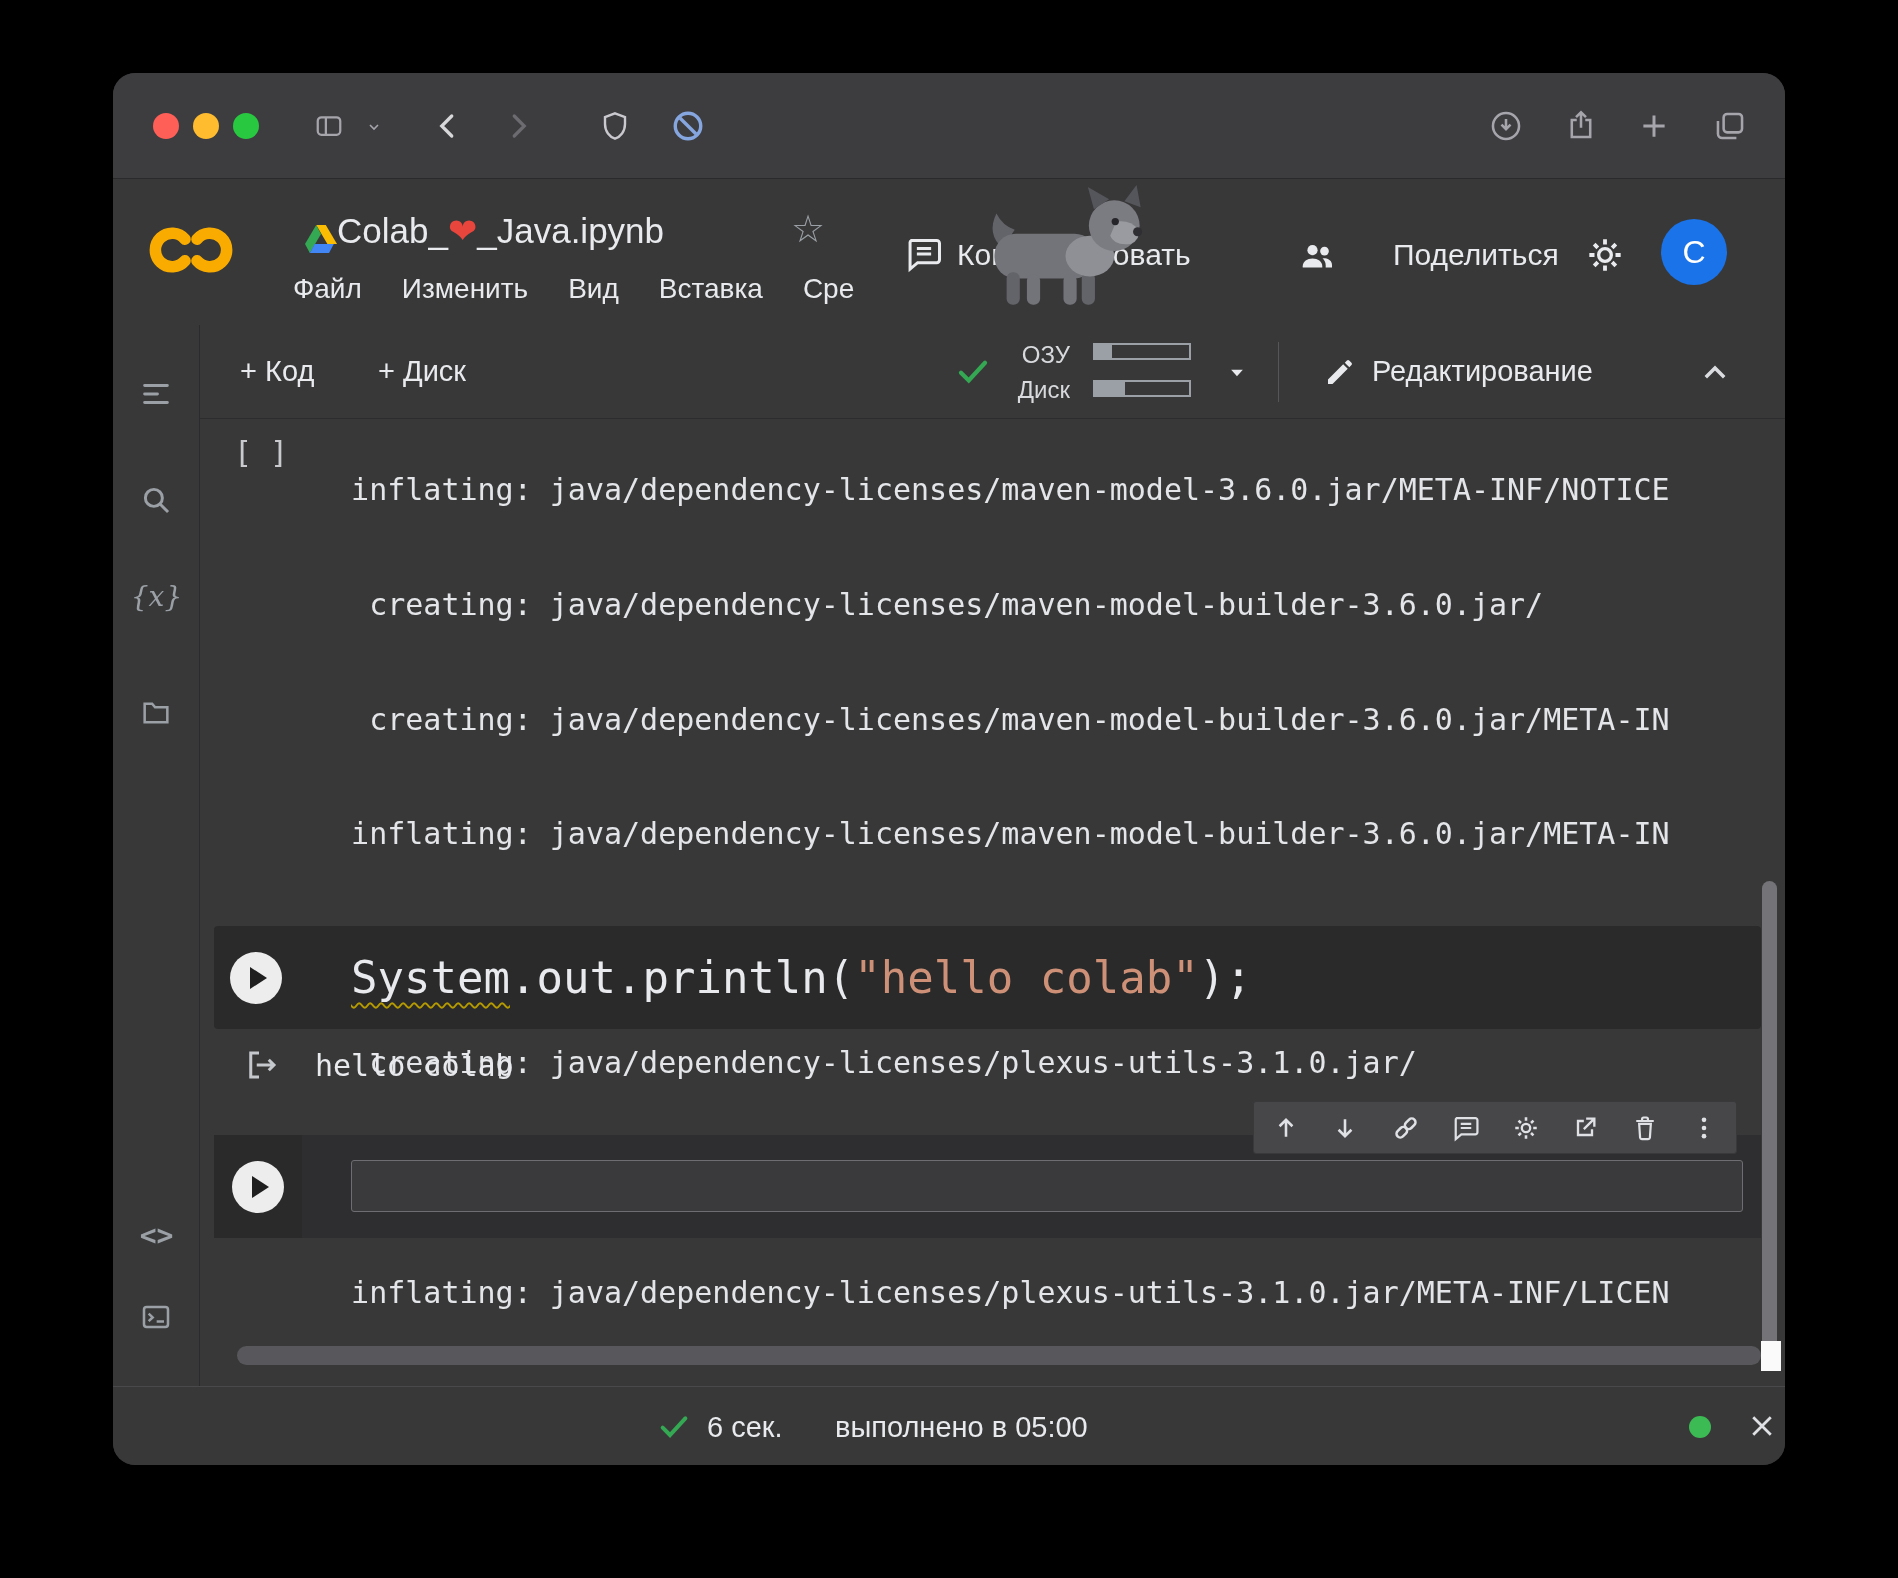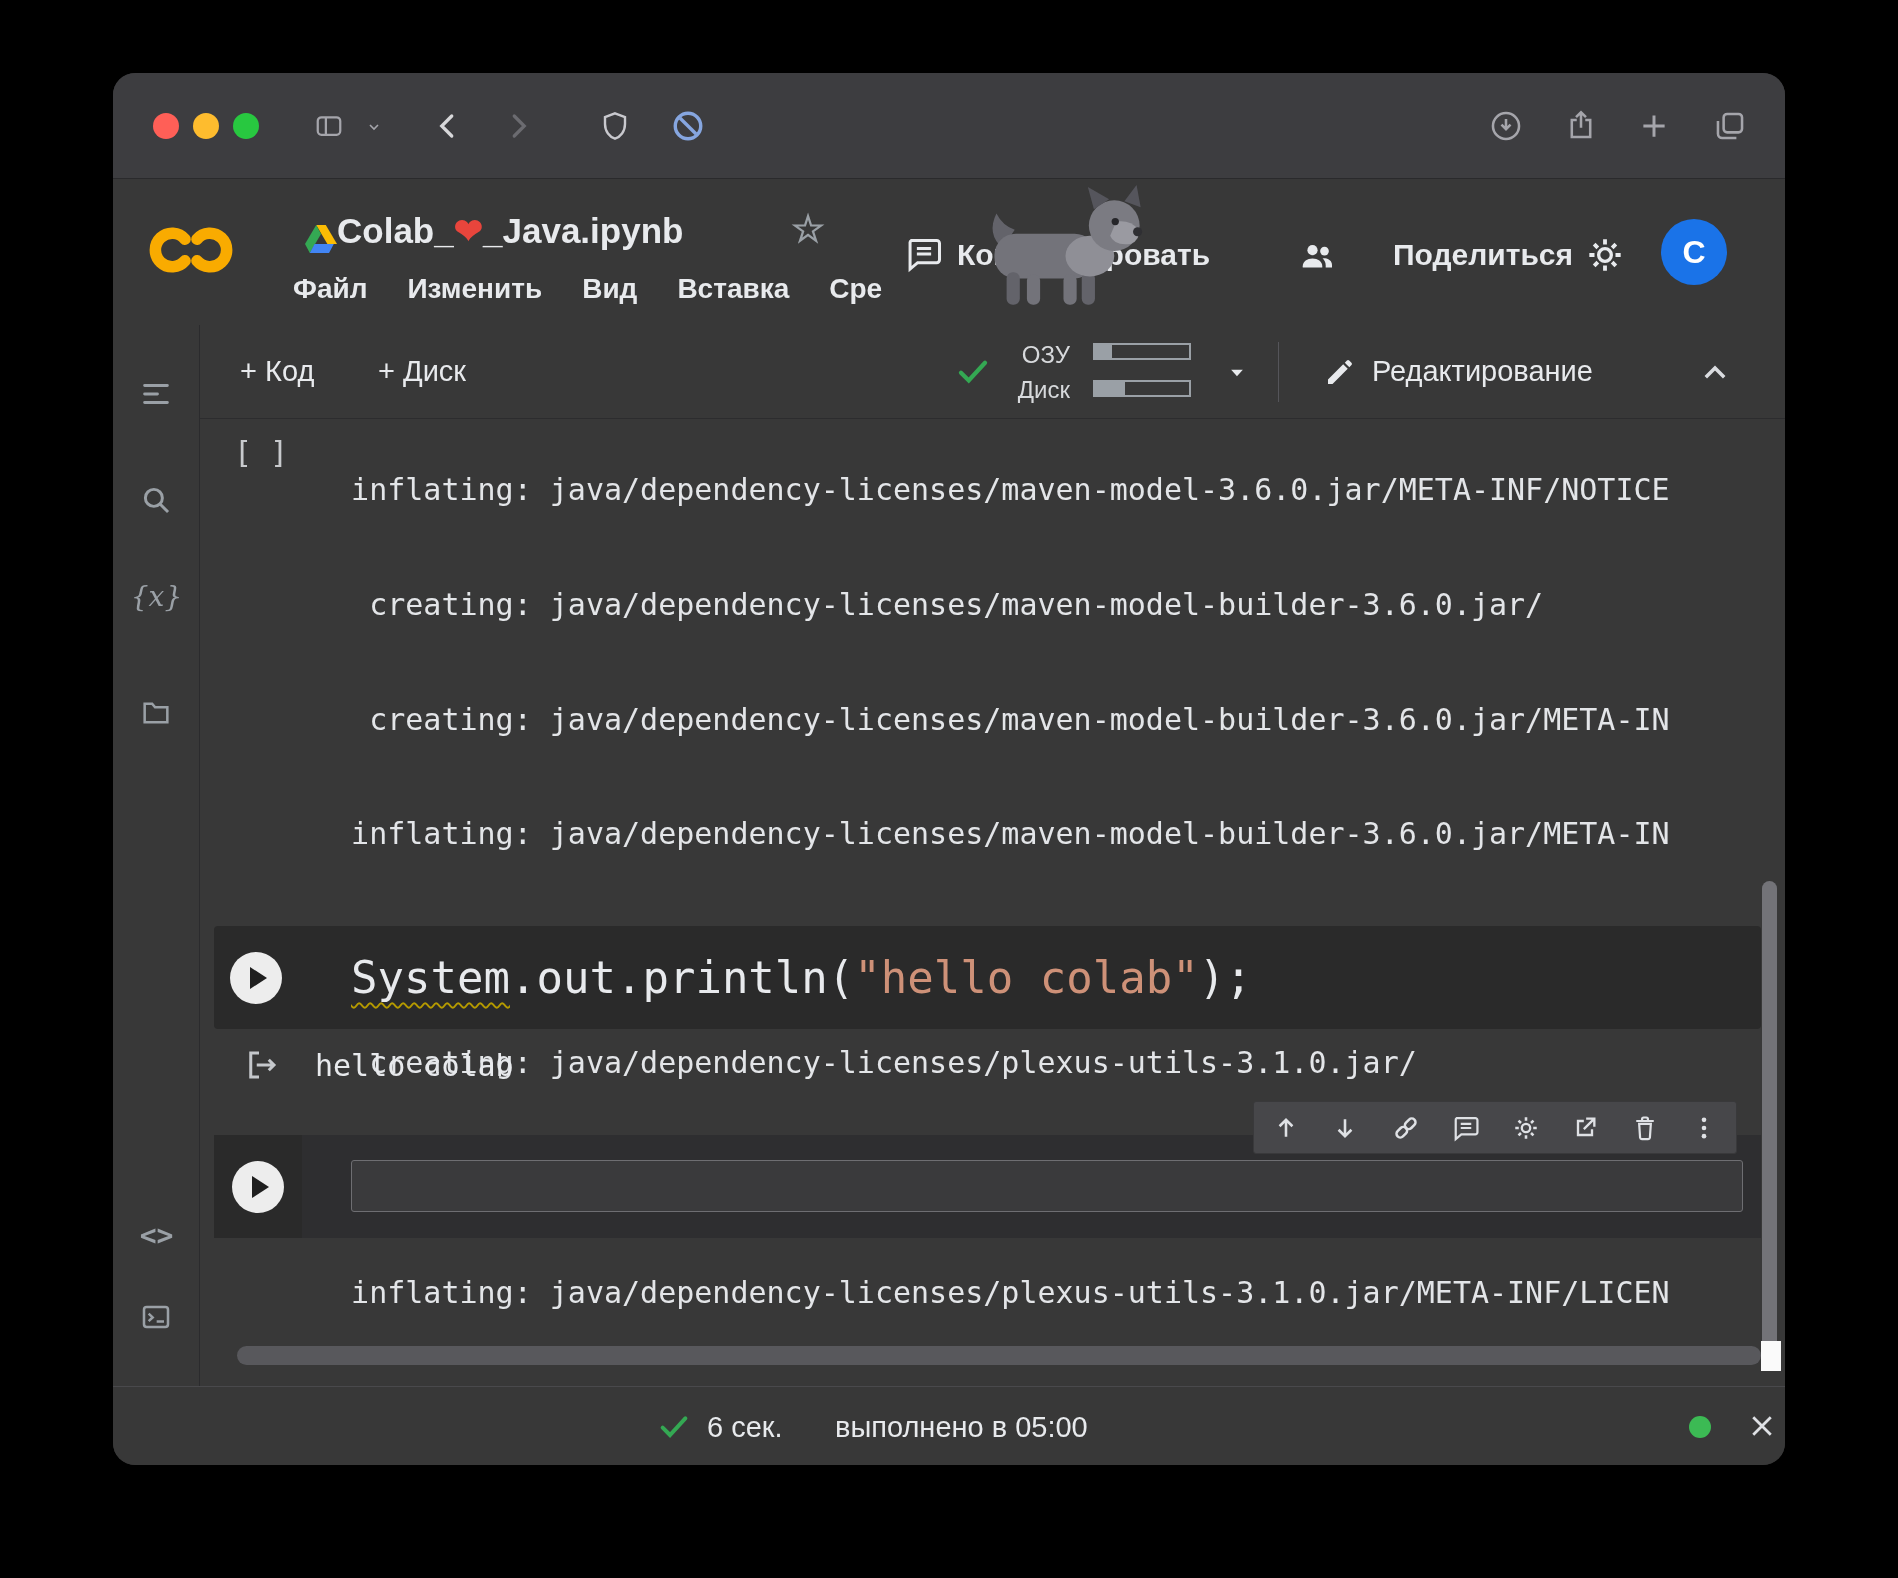--- a/index.html
+++ b/index.html
@@ -22,21 +22,21 @@
             background:#2d2d2f; border-radius:14px; }
   .urlbar .lock { position:absolute; left:34px; top:14px; color:#cfcfd3; }
   .urlbar .url { position:absolute; left:72px; top:0; line-height:52px; font-size:24px;
                  color:#dadadd; white-space:nowrap; overflow:hidden; width:510px; }
   .translate-badge { position:absolute; right:66px; top:12px; width:40px; height:28px;
                      border:2px solid #97979d; border-radius:7px; color:#b9b9bf;
                      font-size:17px; text-align:center; line-height:24px; }
   .reload { position:absolute; right:24px; top:13px; color:#b9b9bf; }
 
   
-  .colab-header { flex:none; height:146px; background:#383838; position:relative;font-weight:bold; }
+  .colab-header { flex:none; height:146px; background:#383838; position:relative; }
   .logo { position:absolute; left:36px; top:44px; }
   .drive-ic { position:absolute; left:192px; top:46px; }
   .nb-title { position:absolute; left:224px; top:32px; font-size:35px; white-space:nowrap; }
   .heart { color:#e8453c; }
   .star { position:absolute; left:678px; top:28px; font-size:38px; color:#9aa0a6; }
   .menubar { position:absolute; left:180px; top:94px; display:flex; gap:40px;
              font-size:28px; color:#e8eaed; white-space:nowrap; }
   .hbtn-ic { position:absolute; color:#e8eaed; }
   .hbtn-label { position:absolute; font-size:30px; color:#e8eaed; white-space:nowrap; }
   .corgi { position:absolute; left:850px; top:6px; z-index:5; }

